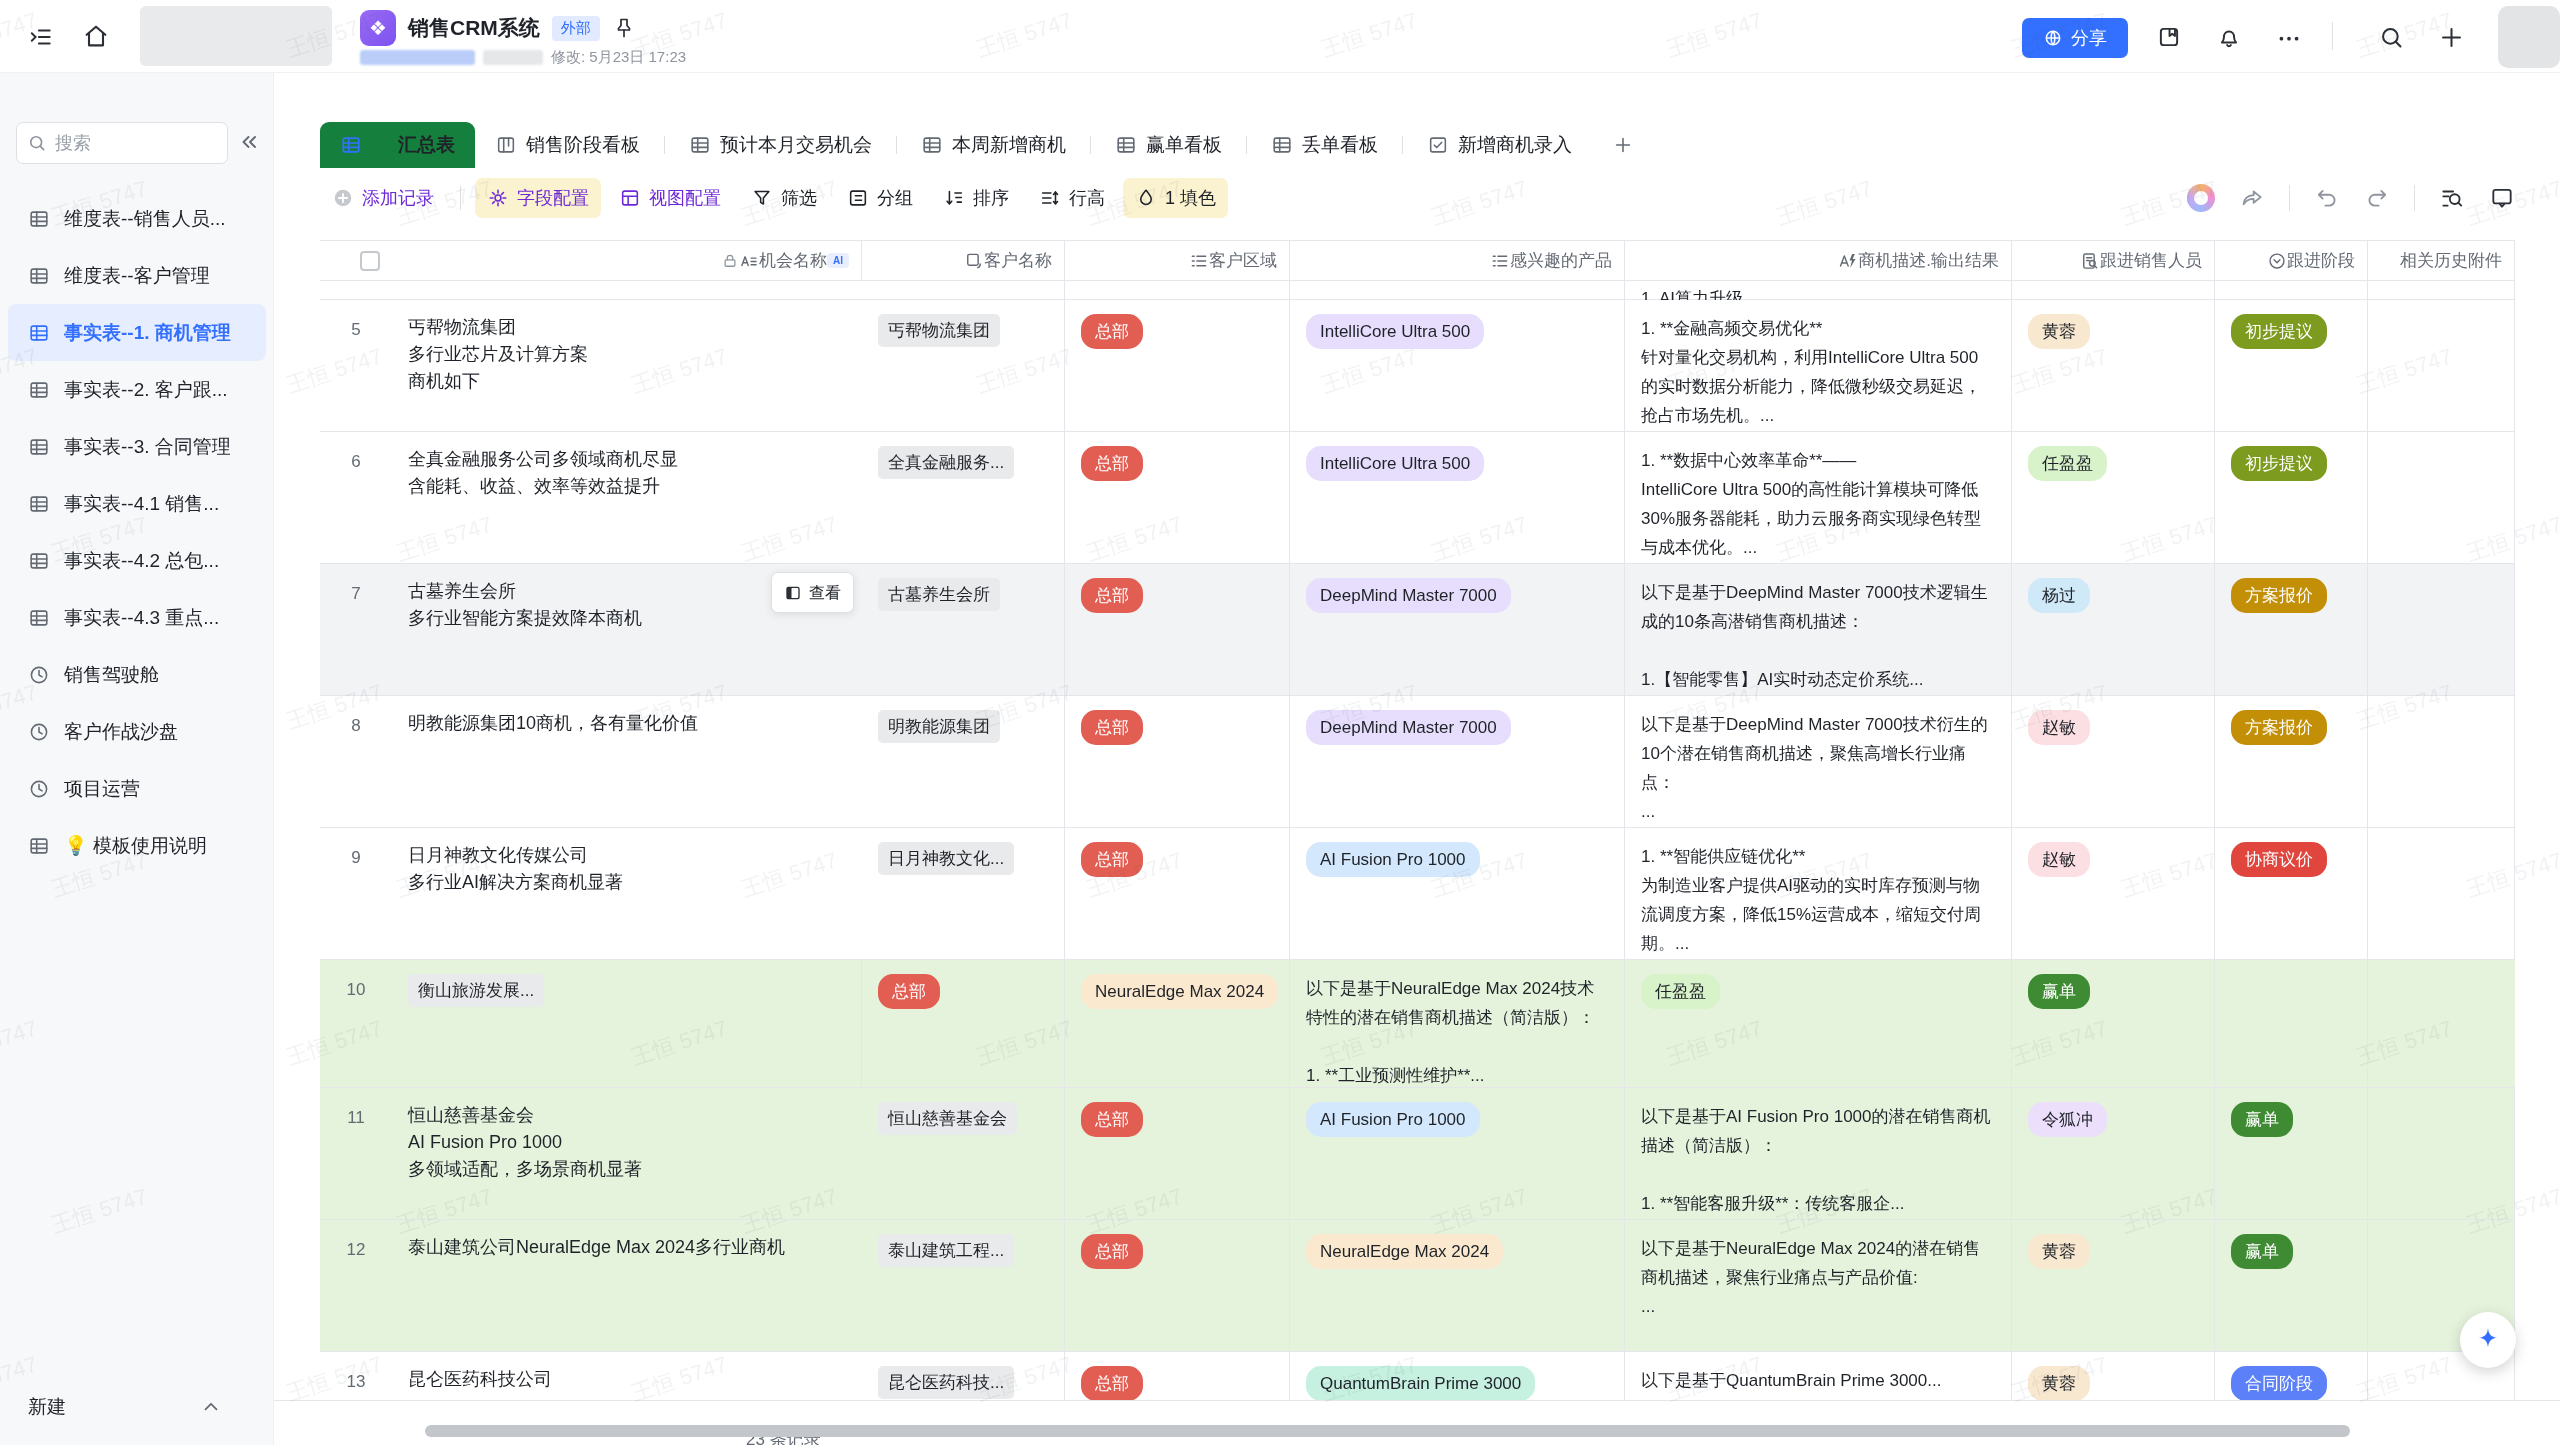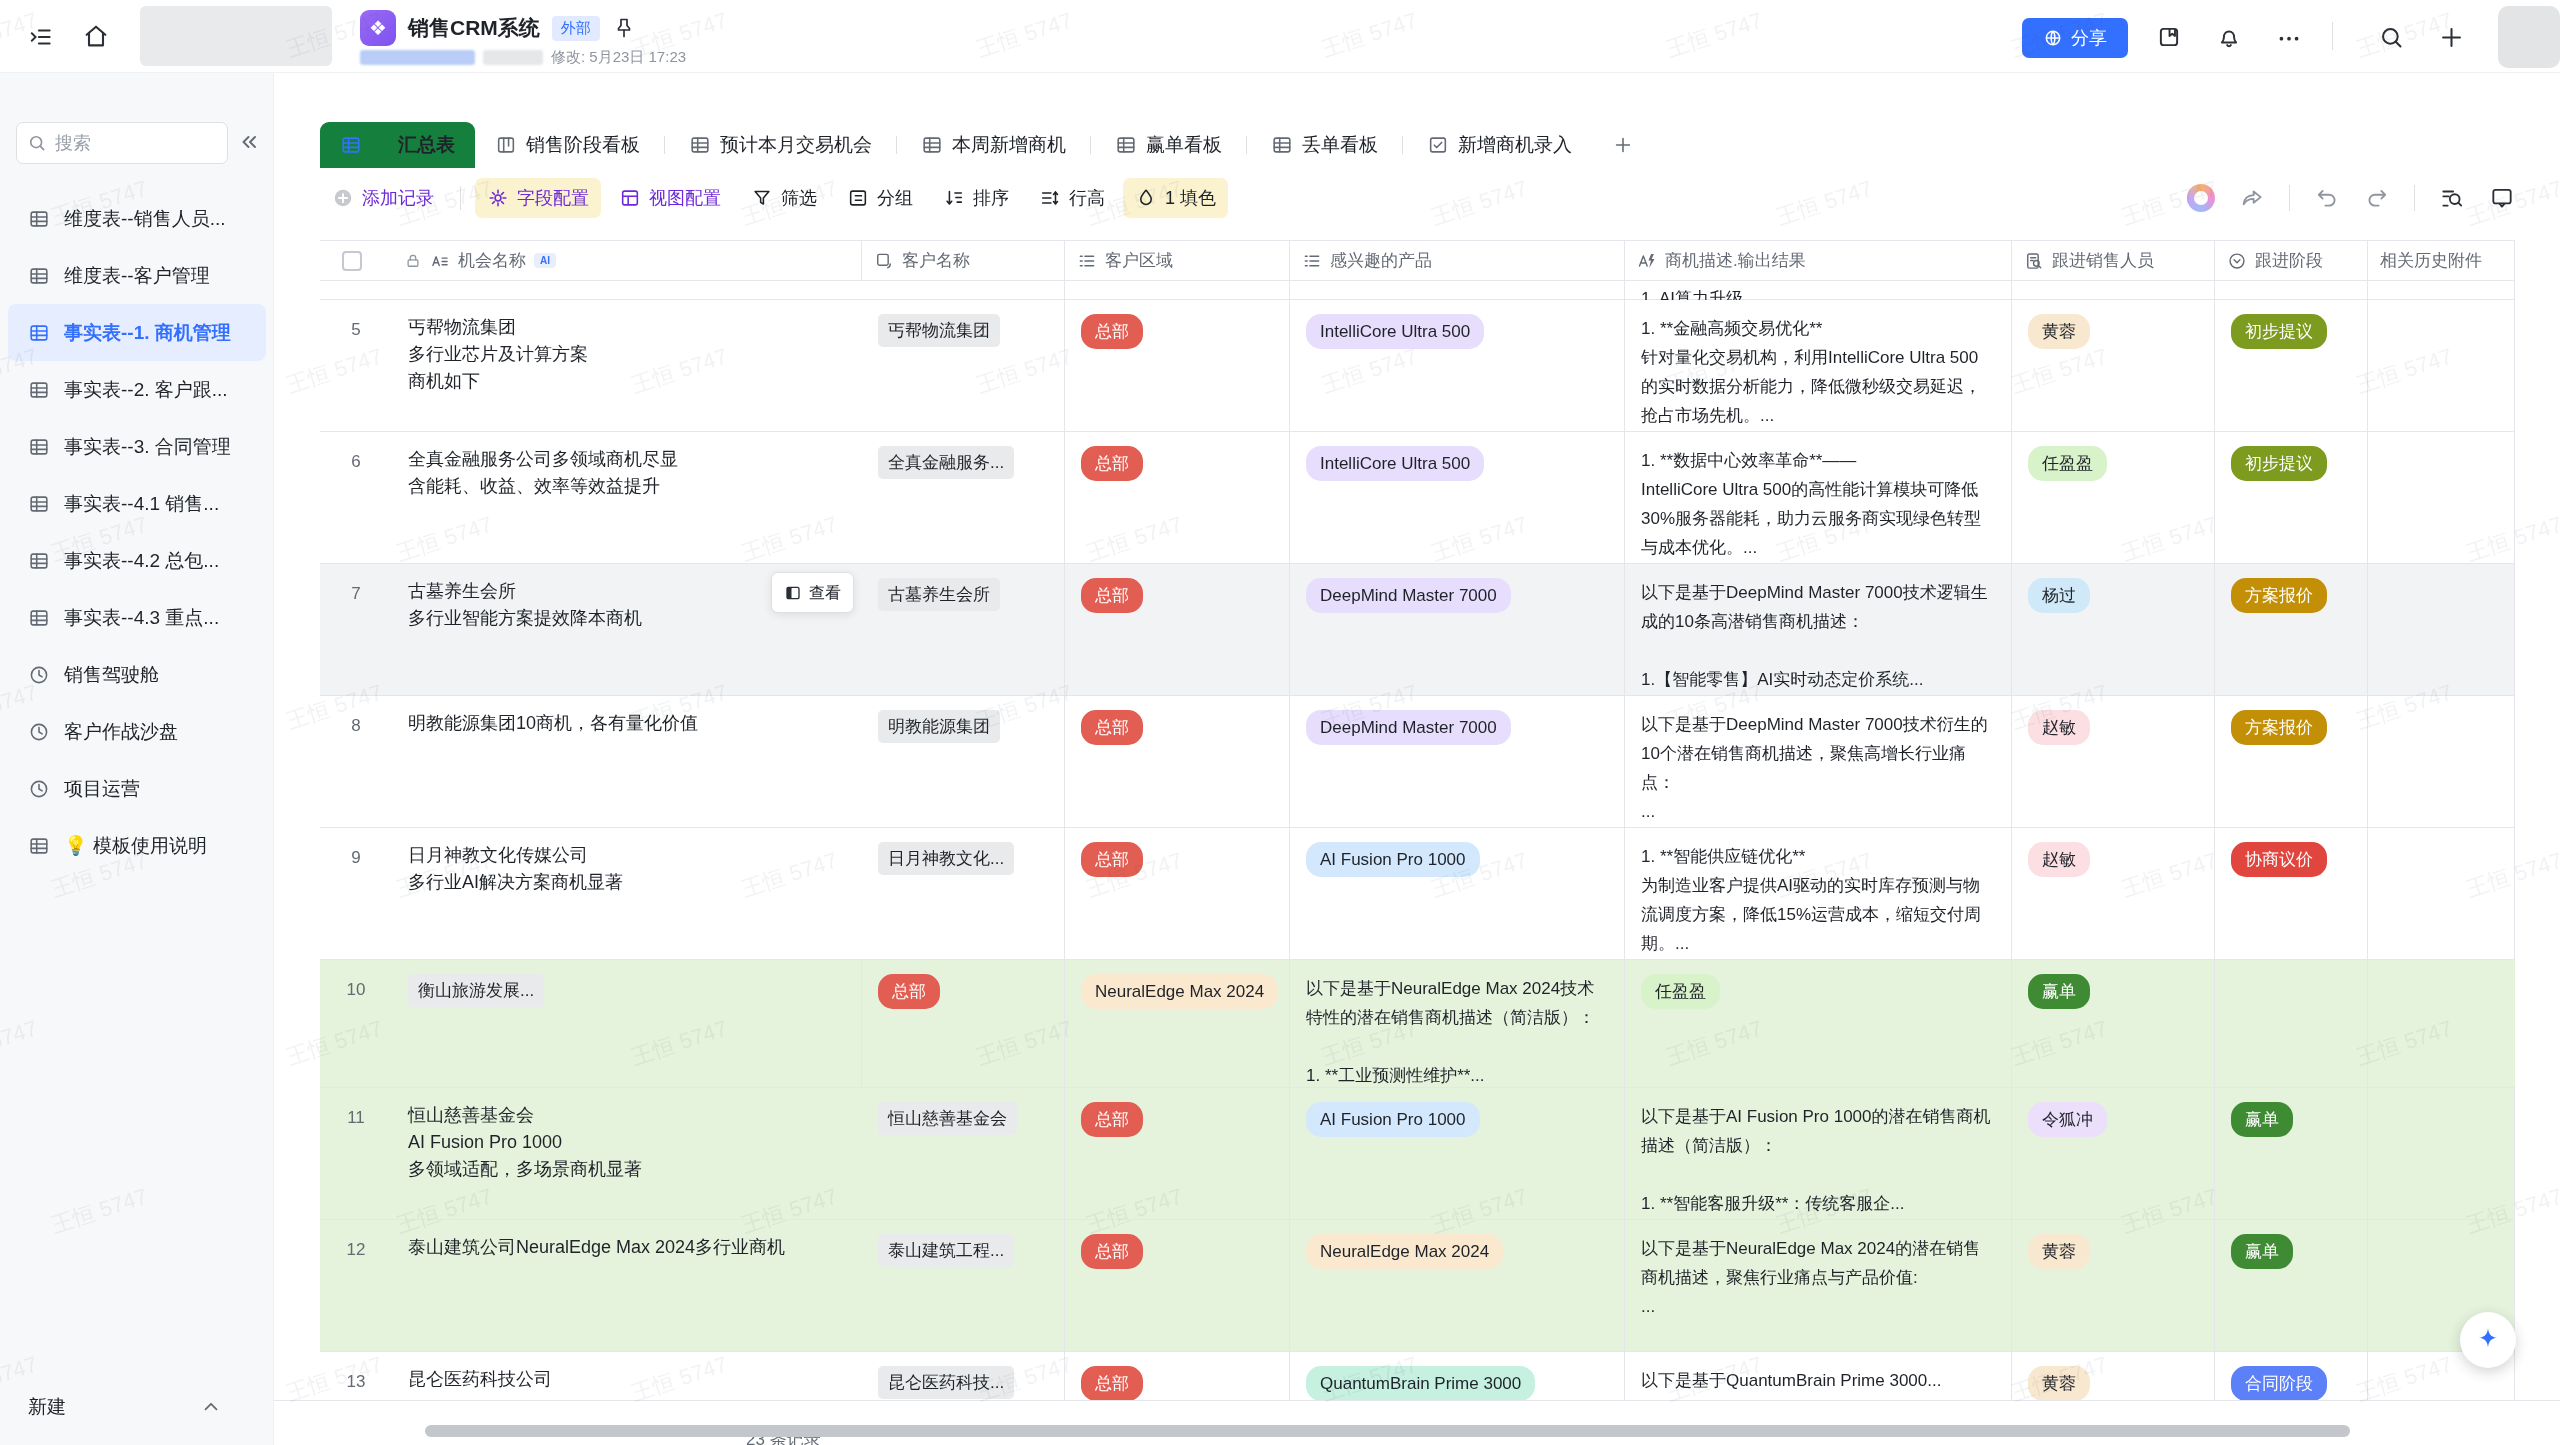--- a/index.html
+++ b/index.html
@@ -65,21 +65,21 @@
   .toolbar-right { position:absolute; right:45px; top:0; height:60px; display:flex; align-items:center; gap:24px; color:#8f959e; }
   .toolbar-right .dark { color:#2b2f36; }
   .grad-ring { width:28px; height:28px; border-radius:50%;
     background:conic-gradient(#f6b26b,#ef8fd4,#9fb9f8,#c5a6f5,#f6b26b); position:relative; }
   .grad-ring::after { content:""; position:absolute; left:7px; top:7px; width:14px; height:14px; border-radius:50%; background:#fff; }
 
   
   .grid-wrap { position:absolute; left:46px; top:167px; width:2195px; }
   .g-row { display:grid; grid-template-columns:72px 470px 203px 225px 335px 387px 203px 153px 147px; }
   .g-head { height:41px; border-top:1px solid #e5e6eb; border-bottom:1px solid #e5e6eb; }
-  .h-cell { display:flex; align-items:center; gap:8px; padding:0 12px; font-size:17px; color:#646a73; overflow:hidden; white-space:nowrap; }
+  .h-cell { display:flex; align-items:center; padding:0 12px; font-size:17px; color:#646a73; overflow:hidden; white-space:nowrap;justify-content:flex-end; }
   .h-cell .icon { color:#646a73; flex:none; }
   .bordered { border-right:1px solid #e5e6eb; }
   .hd-checkbox { width:20px; height:20px; border:2px solid #c5c8cd; border-radius:4px; margin-left:10px; }
   .ai-badge { background:#e9eefd; color:#3370ff; font-size:10px; border-radius:4px; padding:2px 6px; font-weight:600; }
 
   .rows-area { position:absolute; left:46px; top:208px; width:2195px; height:1119px; overflow:hidden; }
   .data-row { border-bottom:1px solid #e5e6eb; position:relative; }
   .cell { padding:14px 16px; font-size:18px; line-height:27px; overflow:hidden; position:relative; }
   .cell.num { text-align:center; color:#646a73; font-size:17px; padding:16px 0; }
   .pre { white-space:pre-line; }

